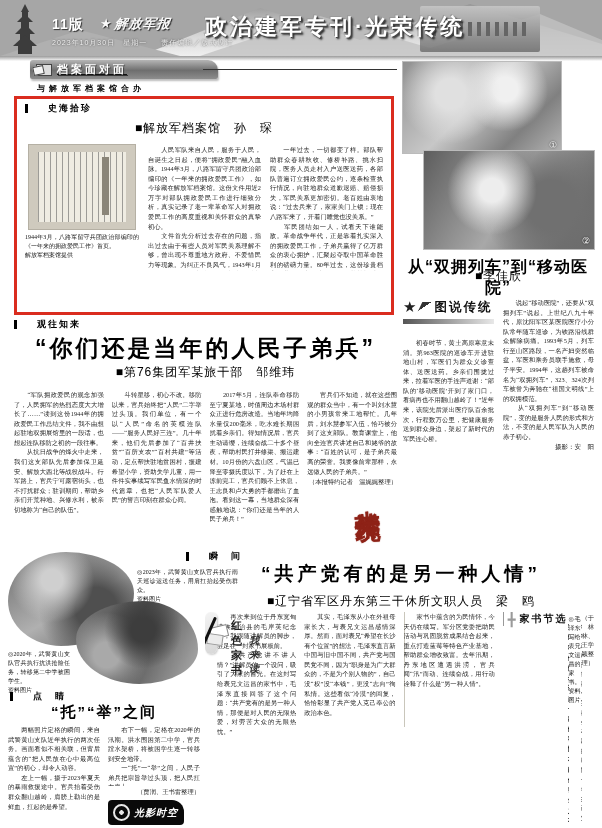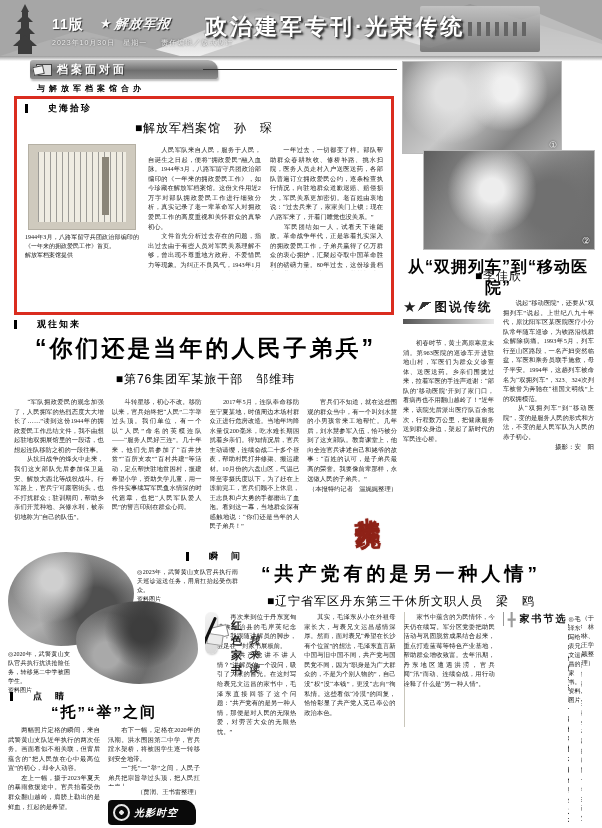--- a/index.html
+++ b/index.html
@@ -34,21 +34,21 @@
   .coltext{font-size:6.3px;line-height:1.52;text-align:justify;color:#1c1c1c;
     white-space:pre-line;overflow:hidden;font-family:"Liberation Serif","DejaVu Serif",serif;}
   .capt{font-size:6px;line-height:1.5;text-align:justify;color:#111;white-space:pre-line;
     font-family:"Liberation Serif","DejaVu Serif",serif;}
   .attrib{font-size:6.3px;text-align:right;color:#1c1c1c;margin-top:2px;
     font-family:"Liberation Serif","DejaVu Serif",serif;}
   
   .tab{position:absolute;left:30px;top:60px;width:188px;height:19px;
     background:linear-gradient(180deg,#b5b5b5,#6e6e6e 55%,#8d8d8d);
     border-radius:3px 10px 2px 2px;display:flex;align-items:center;gap:5px;
-    box-shadow:1px 2px 2px #bbb;padding-left:6px;box-sizing:border-box;}
+    box-shadow:1px 2px 2px #bbb;padding-left:6px;box-sizing:border-box;text-decoration:underline;}
   .tab .folder{width:14px;height:10px;background:#ddd;border:1px solid #444;position:relative;}
   .tab .folder:before{content:"";position:absolute;left:-4px;top:1px;width:9px;height:7px;
     background:#f5f5f5;border:1px solid #444;transform:rotate(-12deg);}
   .tab .txt{font-size:11px;font-weight:900;color:#fff;letter-spacing:3px;text-shadow:1px 1px 1px #333;}
   .tab-rule{position:absolute;left:203px;top:69px;width:194px;height:1px;background:#333;}
   .coop{position:absolute;left:37px;top:83px;font-size:8px;font-weight:900;letter-spacing:4px;color:#000;}
   
   .redbox{position:absolute;left:14px;top:96px;width:380px;height:219px;
     border:3px solid #da2c1f;box-sizing:border-box;padding:5px 8px;}
   .h-a1{margin-top:7px;font-size:19px;font-weight:900;text-align:center;letter-spacing:1px;color:#000;}
@@ -58,21 +58,21 @@
   .doc-img{width:106px;height:84px;margin:0 auto;background:#cfcabe;position:relative;
     box-shadow:0 0 0 1px #b5b0a4;}
   .doc-img .pagein{position:absolute;inset:7px 9px;background:#efece2;
     background-image:repeating-linear-gradient(90deg,rgba(90,90,90,.55) 0 1px,transparent 1px 6px);}
   .doc-img .tstrip{position:absolute;right:26px;top:12px;width:7px;height:58px;background:#8a8578;}
   .a1-left .capt{margin-top:4px;}
   .a1-col{flex:1;}
   
   .a2{position:absolute;left:14px;top:320px;width:383px;}
   .h-a2{margin-top:4px;font-size:23px;font-weight:900;text-align:center;letter-spacing:3px;color:#000;}
-  .a2 .byline{margin-top:7px;}
+  .a2 .byline{}
   .a2-cols{display:flex;gap:8px;margin-top:9px;height:170px;}
   .a2-col{flex:1;display:flex;flex-direction:column;}
   .seal{margin:4px auto 0;width:58px;height:66px;writing-mode:vertical-rl;
     font-size:25px;line-height:1.12;font-weight:900;color:#8e2217;
     font-family:"DejaVu Serif","Liberation Serif",serif;transform:rotate(-3deg);
     text-shadow:0 0 1px #8e2217;letter-spacing:2px;}
   
   .photo{position:absolute;box-shadow:0 0 0 1px #bbb;overflow:hidden;}
   .ph1{left:403px;top:62px;width:158px;height:91px;
     background:radial-gradient(circle at 30% 35%,#e0e0e0 0 12%,transparent 40%),
@@ -110,21 +110,21 @@
       linear-gradient(115deg,#7d7d7d,#4a4a4a 45%,#9e9e9e 90%);}
   .moments-label{position:absolute;left:186px;top:552px;}
   .capt1{position:absolute;left:137px;top:568px;width:101px;}
   .capt2{position:absolute;left:8px;top:650px;width:62px;}
   
   .comment-label{position:absolute;left:10px;top:692px;}
   .h-comment{position:absolute;left:8px;top:703px;width:192px;text-align:center;
     font-size:15px;font-weight:900;letter-spacing:2px;color:#000;}
   .comment-cols{position:absolute;left:8px;top:725px;width:192px;height:100px;display:flex;gap:8px;}
   .comment-col{flex:1;overflow:hidden;display:flex;flex-direction:column;}
-  .film-logo{margin-top:3px;width:88px;height:25px;background:#0a0a0a;border-radius:4px 12px 4px 4px;
+  .film-logo{margin-top:3px;width:76px;height:25px;background:#0a0a0a;border-radius:4px 12px 4px 4px;
     display:flex;align-items:center;gap:4px;padding:0 5px;box-sizing:border-box;flex:none;}
   .film-logo .reel{width:13px;height:13px;border:2px solid #e8e8e8;border-radius:50%;
     background:radial-gradient(circle,#e8e8e8 0 2px,transparent 2.5px);flex:none;}
   .film-logo .txt{font-size:10px;font-weight:900;font-style:italic;color:#fff;letter-spacing:1px;}
   
   .h-letter{position:absolute;left:208px;top:561px;width:386px;text-align:center;
     font-size:19px;font-weight:900;letter-spacing:4px;color:#000;}
   .letter-byline{position:absolute;left:208px;top:593px;width:386px;}
   .letter-cols{position:absolute;left:205px;top:612px;width:389px;height:210px;display:flex;gap:8px;}
   .letter-col{flex:1;overflow:hidden;display:flex;flex-direction:row;}

